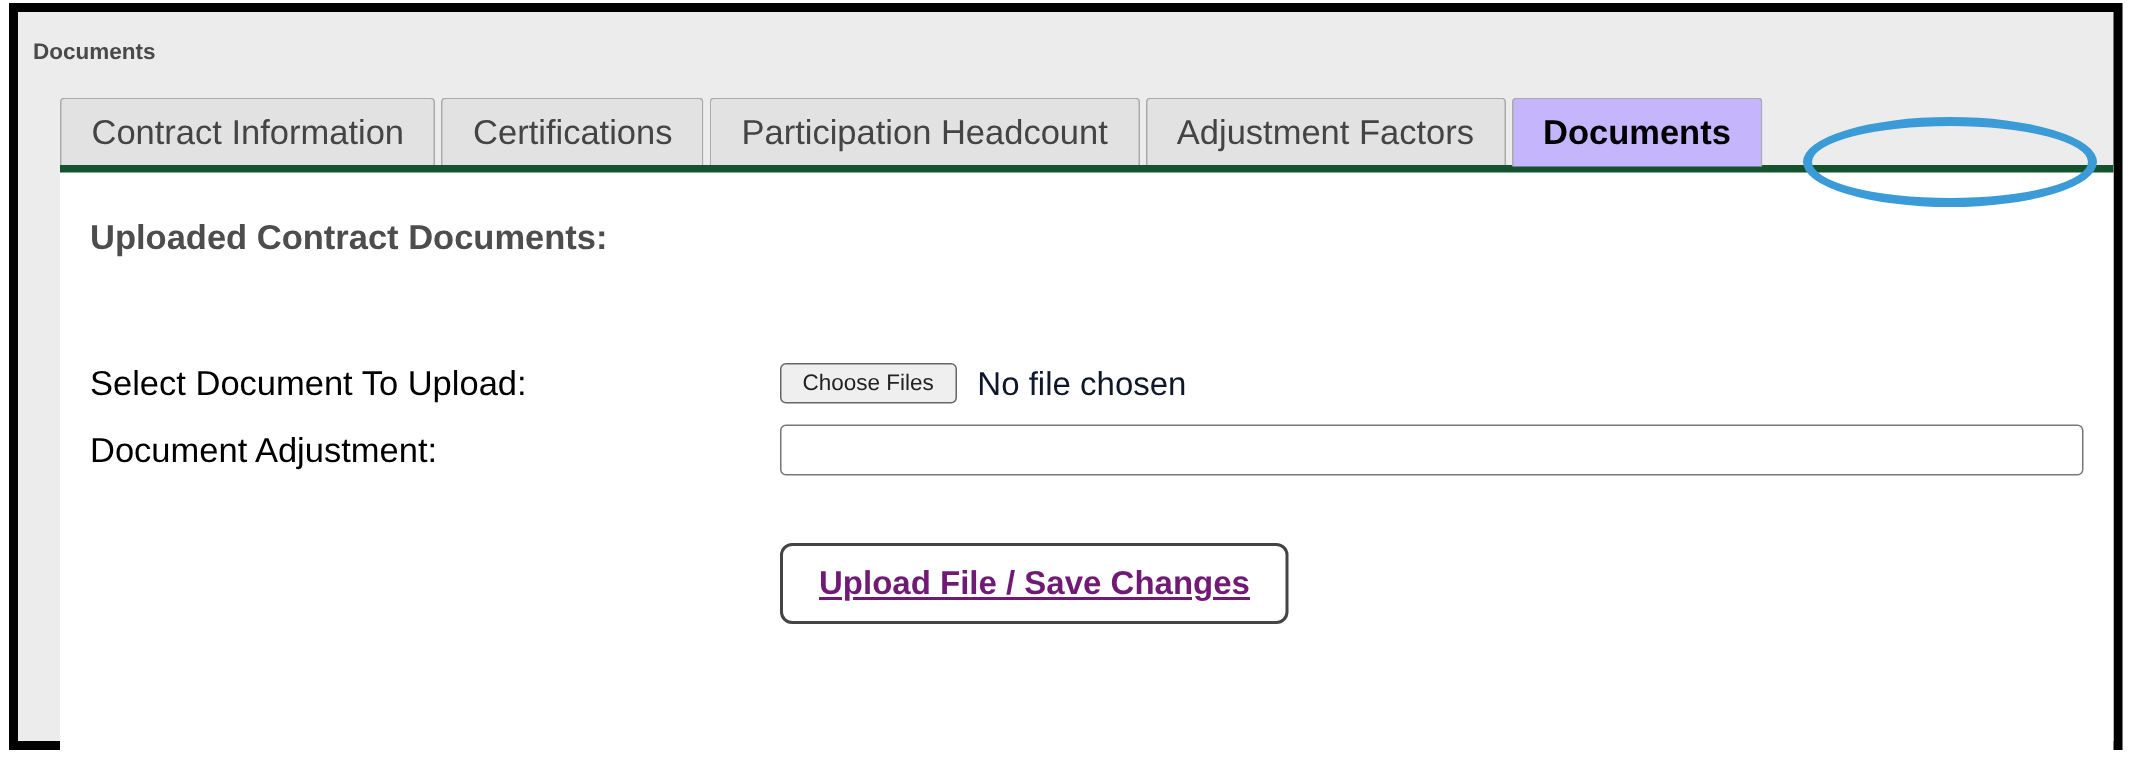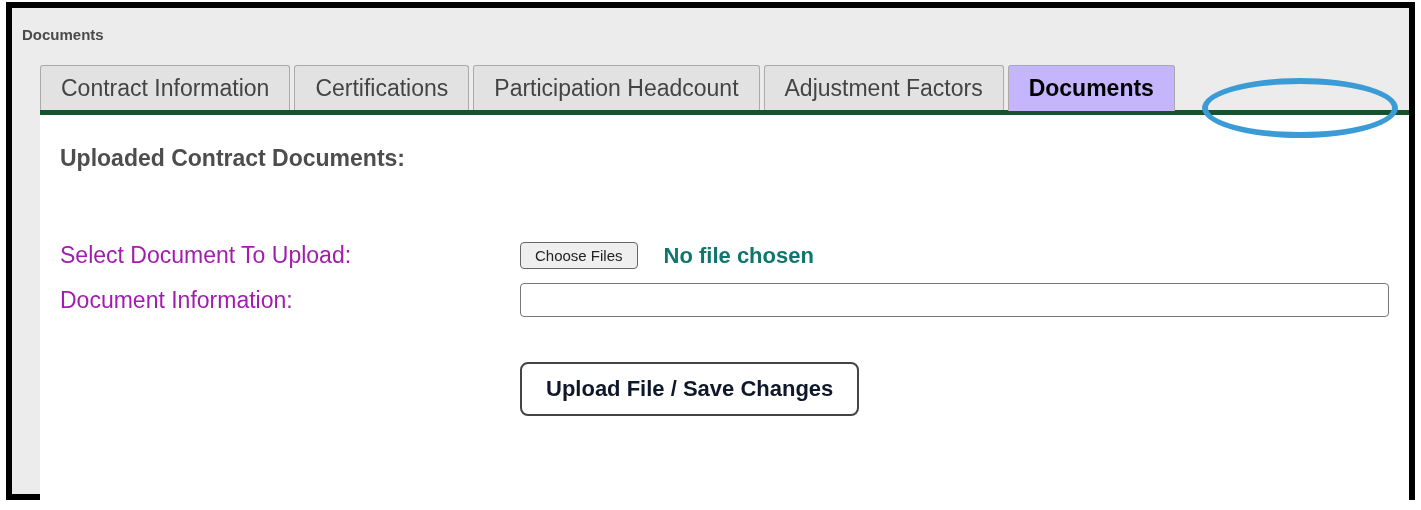--- a/index.html
+++ b/index.html
@@ -78,40 +78,39 @@
       color: #4d4d4d;
       margin-bottom: 70px;
     }
     .form-row {
       display: flex;
       align-items: center;
       margin-bottom: 14px;
     }
     .form-label {
       font-size: 23px;
-      color: #a21caf;
+      color: #000000;
       width: 460px;
       flex-shrink: 0;
     }
     .choose-files-btn {
       border: 1px solid #666;
       background: #efefef;
       border-radius: 4px;
       padding: 4px 14px;
       font-size: 15px;
       color: #222;
       cursor: pointer;
       font-family: Arial, sans-serif;
     }
     .file-status {
       font-size: 22px;
-      color: #0f766e;
-      margin-left: 26px;
+      color: #0f172a;
+      margin-left: 14px;
       font-family: Arial, sans-serif;
-      font-weight: bold;
     }
     .desc-input {
       border: 1px solid #777;
       border-radius: 4px;
       height: 34px;
       width: 920px;
       font-size: 20px;
       padding: 2px 6px;
       background: #fff;
     }
@@ -119,23 +118,24 @@
       margin-top: 45px;
       margin-left: 460px;
     }
     .upload-btn {
       border: 2px solid #444;
       background: #fff;
       border-radius: 8px;
       padding: 12px 24px;
       font-size: 22px;
       font-weight: bold;
-      color: #0f172a;
+      color: #701a75;
       cursor: pointer;
       font-family: "Trebuchet MS", Verdana, Arial, sans-serif;
+      text-decoration: underline;
     }
   </style>
 </head>
 <body>
 
 <div class="outer-frame">
   <div class="panel-label">Documents</div>
 
   <div class="tabs">
     <div class="tab">Contract Information</div>
@@ -150,21 +150,21 @@
   <div class="content-pane">
     <div class="section-heading">Uploaded Contract Documents:</div>
 
     <div class="form-row">
       <div class="form-label">Select Document To Upload:</div>
       <button class="choose-files-btn">Choose Files</button>
       <span class="file-status">No file chosen</span>
     </div>
 
     <div class="form-row">
-      <div class="form-label">Document Information:</div>
+      <div class="form-label">Document Adjustment:</div>
       <input type="text" class="desc-input" value="" style="">
     </div>
 
     <div class="action-row">
       <button class="upload-btn">Upload File / Save Changes</button>
     </div>
   </div>
 </div>
 
 </body></html>

